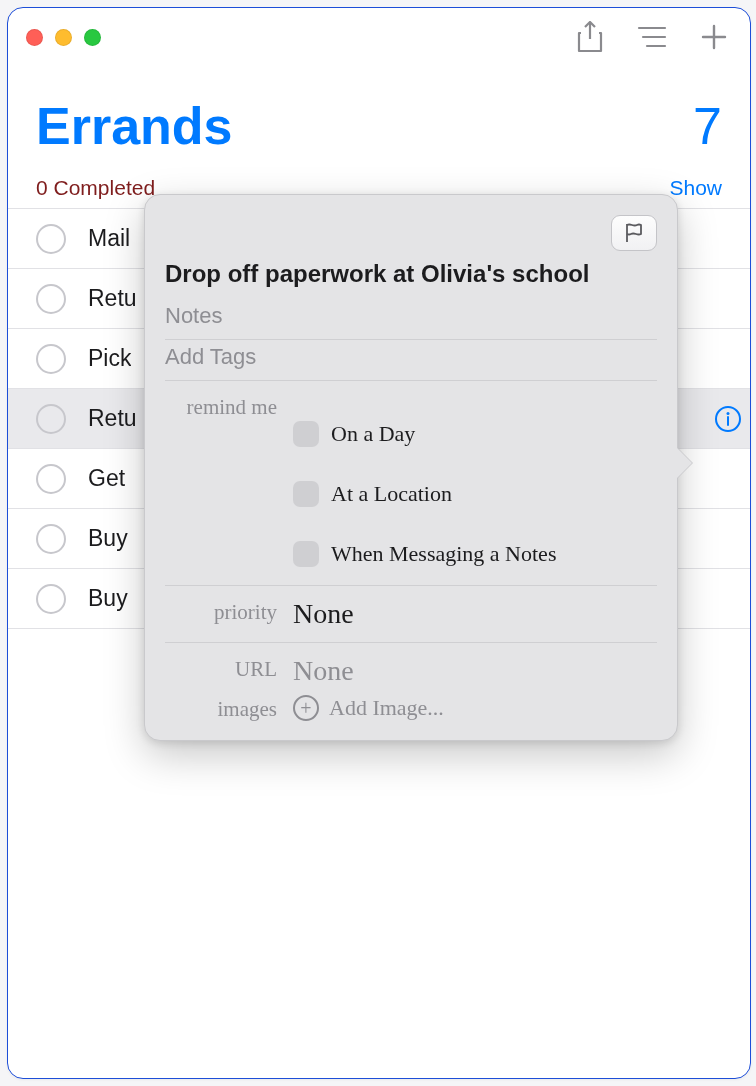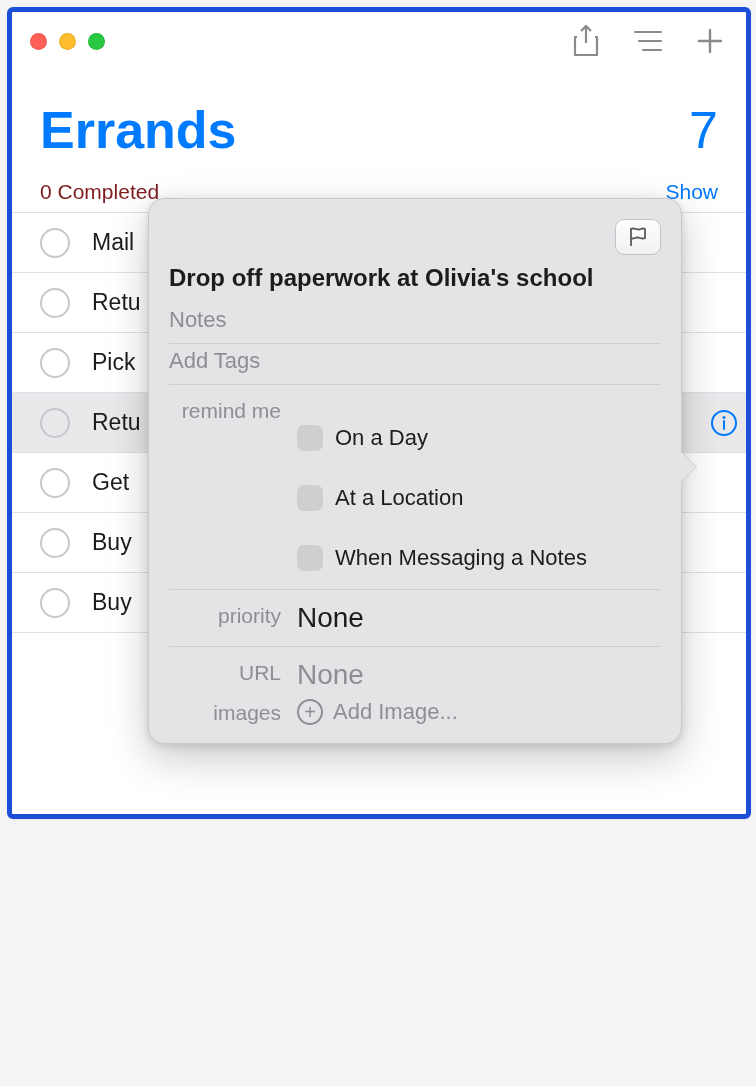--- a/index.html
+++ b/index.html
@@ -6,25 +6,25 @@
     body {
       font-family: -apple-system, BlinkMacSystemFont, "Helvetica Neue", sans-serif;
       background: #f5f5f7;
       width: 756px;
       height: 1086px;
       position: relative;
       overflow: hidden;
     }
     .window {
       width: 744px;
-      height: 812px;
+      height: 1072px;
       margin: 7px;
       background: #ffffff;
-      border-radius: 6px;
-      border: 5px solid #1d4ed8;
+      border-radius: 16px;
+      border: 1px solid #1d4ed8;
       position: relative;
       box-shadow: 0 1px 3px rgba(0,0,0,0.05);
     }
     .titlebar {
       height: 58px;
       display: flex;
       align-items: center;
       padding: 0 18px;
       position: relative;
     }
@@ -164,22 +164,23 @@
       flex-shrink: 0;
     }
     .popover-field {
       padding: 4px 20px 10px 20px;
       font-size: 22px;
       color: #8e8e93;
     }
     .pdiv { height: 1px; background: #cfcfd2; margin: 0 20px; }
     .popover-row {
       display: flex;
-      align-items: center;
+      align-items: flex-start;
       padding: 12px 20px;
+      font-family: Liberation Serif, serif;
     }
     .popover-label {
       width: 128px;
       text-align: right;
       font-size: 21px;
       color: #8e8e93;
       padding-right: 16px;
       align-self: flex-start;
       padding-top: 2px;
     }

